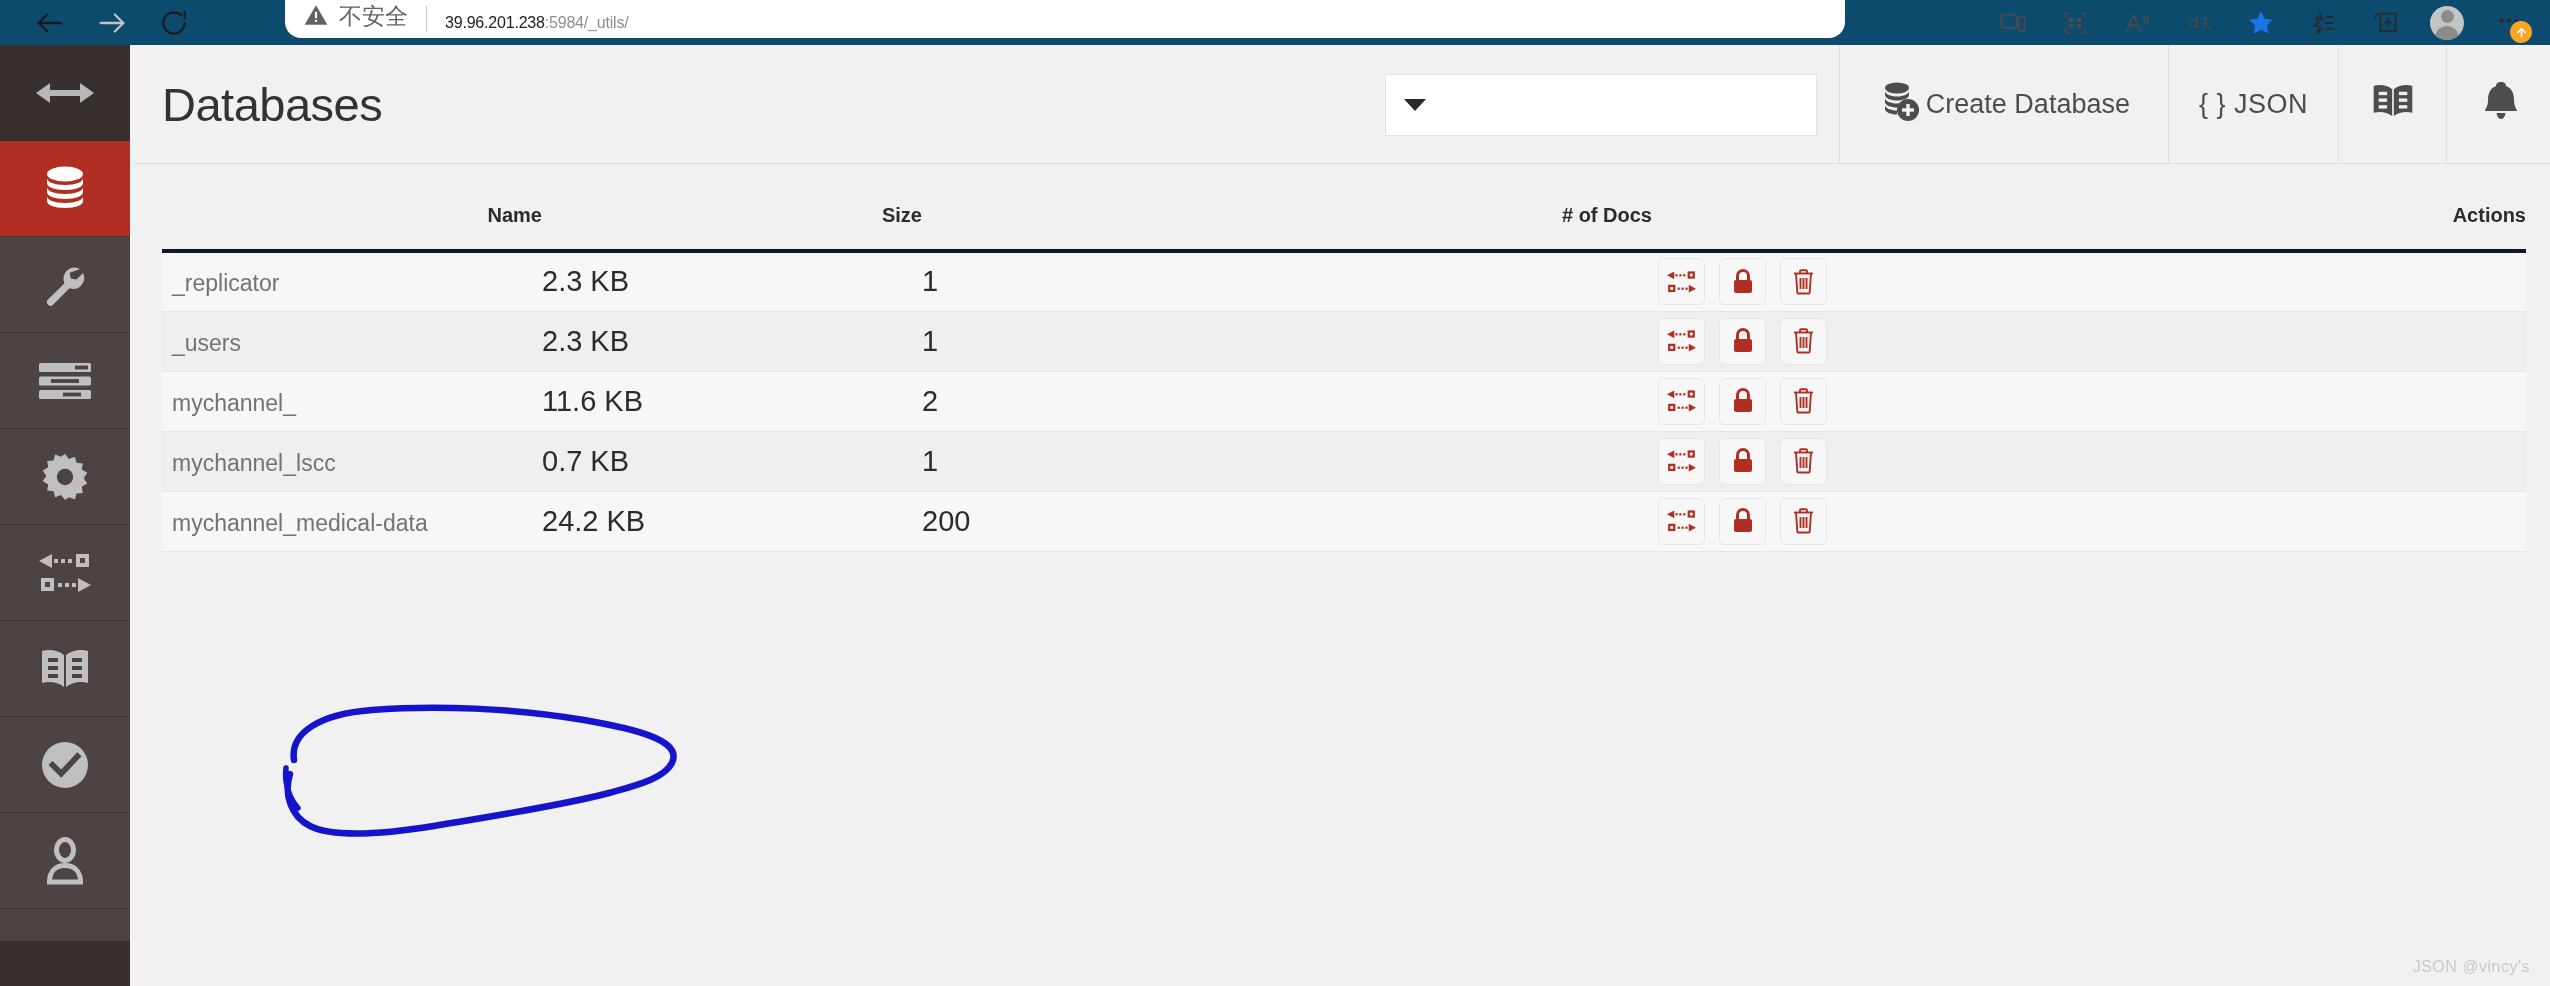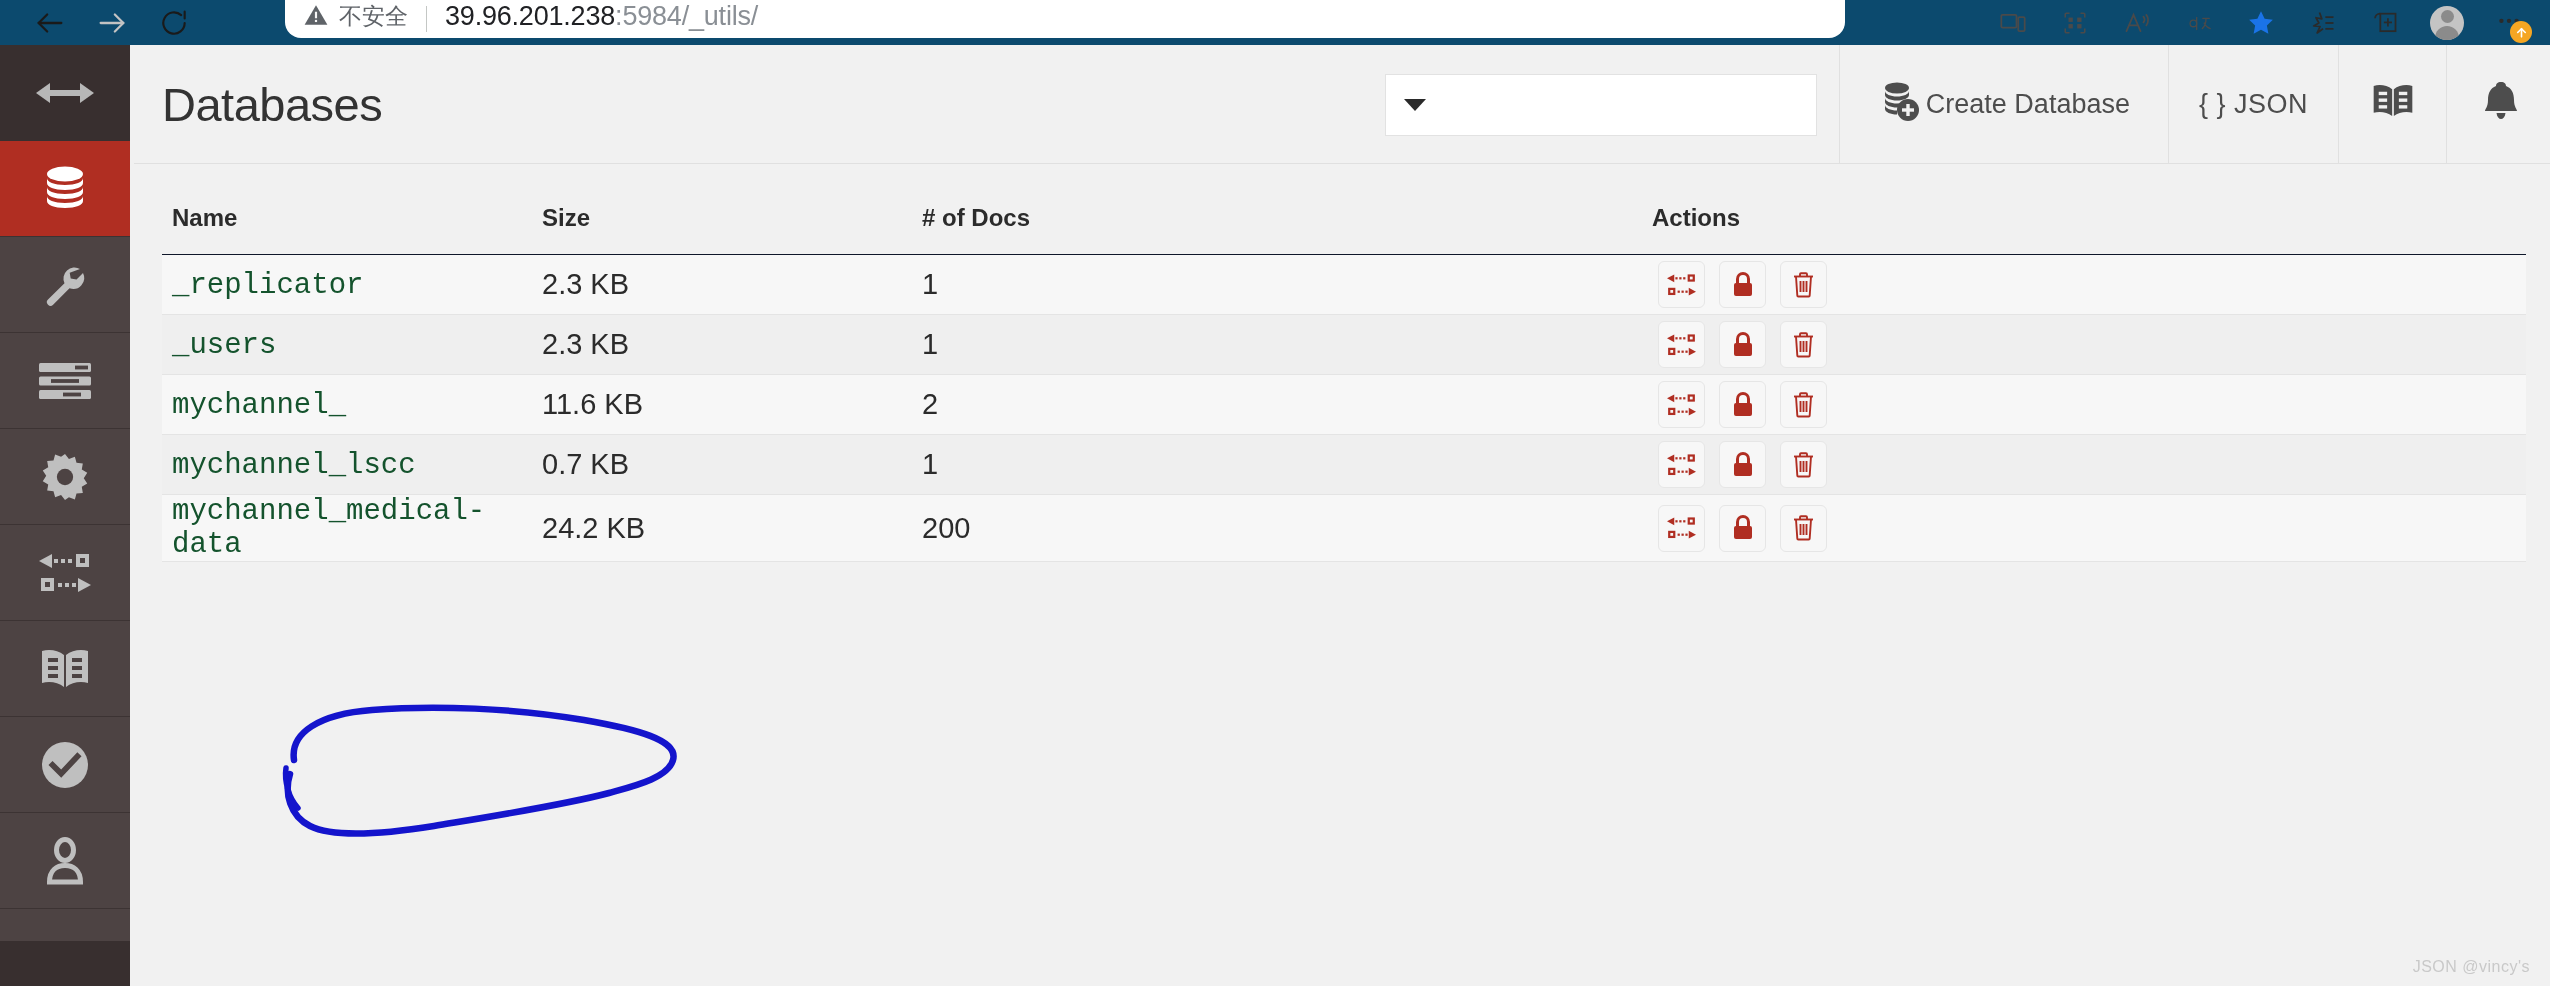--- a/index.html
+++ b/index.html
@@ -53,21 +53,21 @@
     font-size: 23px;
     color: #5f6368;
     white-space: nowrap;
   }
   .omnibox-sep {
     width: 1px; height: 26px;
     background: #c4c7c5;
     margin: 0 8px;
   }
   .url-text {
-    font-size: 27px;
+    font-size: 16px;
     color: #202124;
     white-space: nowrap;
     letter-spacing: -0.2px;
     text-align: right;
   }
   .url-text .dim { color: #8a8f95; }
 
   .chrome-actions {
     position: absolute;
     right: 10px; top: 0;
@@ -221,51 +221,50 @@
   .table-wrap {
     position: relative;
     margin: 0 28px;
   }
   .dbtable {
     width: 100%;
     border-collapse: collapse;
     table-layout: fixed;
   }
   .dbtable th {
-    text-align: left;
-    font-size: 24px;
+    text-align: right;
+    font-size: 20px;
     font-weight: 700;
     color: #2b2b2b;
     padding: 40px 0 22px 0;
-    border-bottom: 1px solid #0f172a;
+    border-bottom: 4px solid #0f172a;
   }
   .col-name   { width: 380px; padding-left: 10px !important; }
   .col-size   { width: 380px; }
   .col-docs   { width: 730px; }
   .col-actions{ width: auto; }
 
   .dbtable td {
     font-size: 29px;
     color: #2b2b2b;
     padding: 0;
     height: 60px;
     vertical-align: middle;
     border-bottom: 1px solid #e4e4e4;
   }
   .dbtable tbody tr { height: 60px; }
   .dbtable tbody tr.odd  { background: #f7f7f7; }
   .dbtable tbody tr.even { background: #efefef; }
 
   .db-link {
-    color: #14532d;
+    color: #737373;
     text-decoration: none;
-    font-size: 29px;
+    font-size: 23px;
     padding-left: 10px;
     display: inline-block;
-    font-family: Liberation Mono, monospace;
   }
 
   .actions-cell {
     padding-left: 6px !important;
   }
   .action-group {
     display: flex;
     gap: 14px;
     align-items: center;
   }

